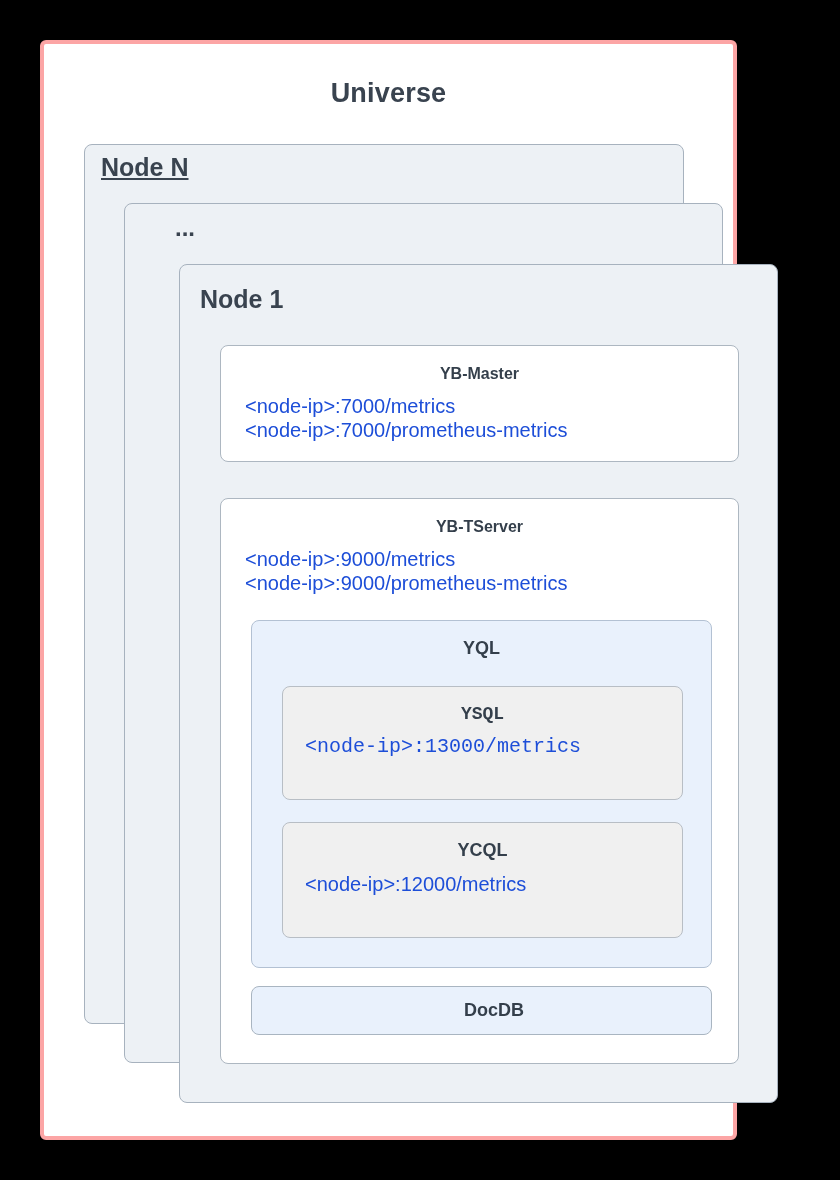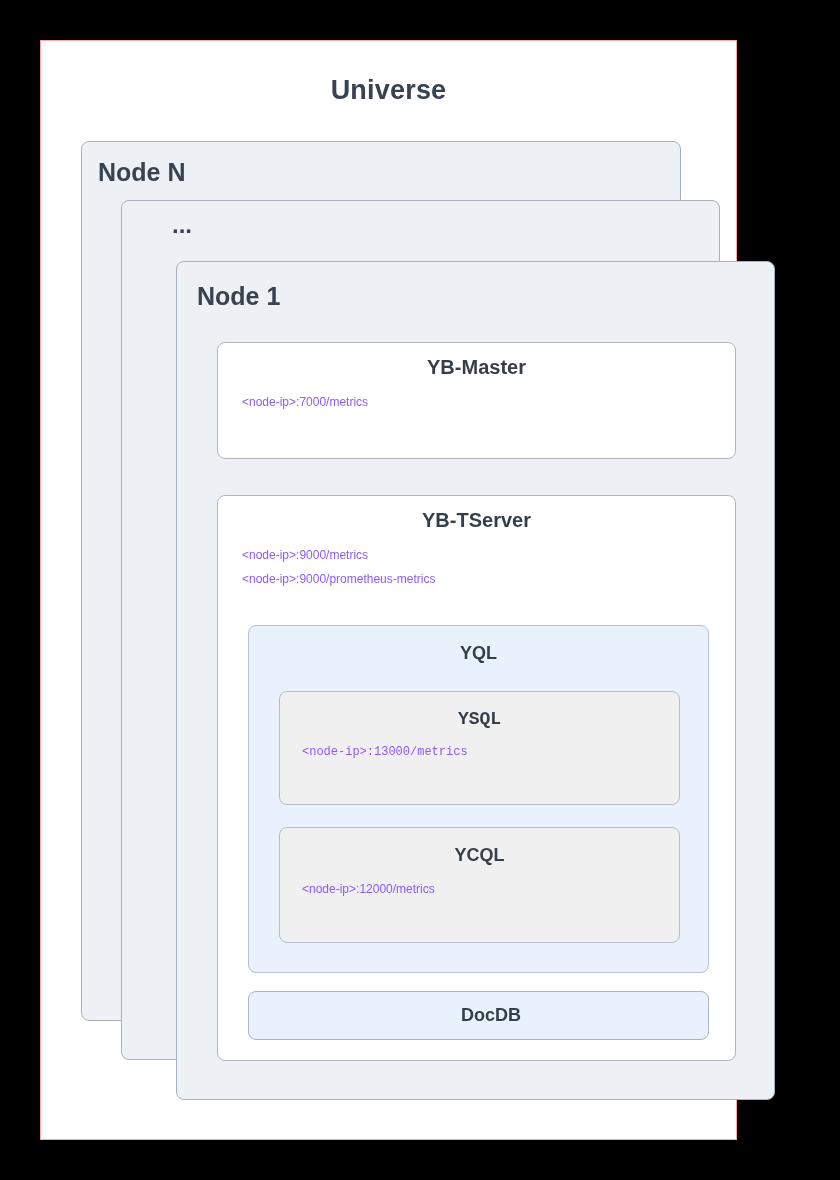--- a/index.html
+++ b/index.html
@@ -9,22 +9,22 @@
     width: 840px;
     height: 1180px;
     font-family: "Liberation Sans", "DejaVu Sans", sans-serif;
     position: relative;
   }
   .universe {
     position: absolute;
     left: 40px; top: 40px;
     width: 697px; height: 1100px;
     background: #ffffff;
-    border: 1px solid #fca5a5;
-    border-radius: 0;
+    border: 4px solid #fca5a5;
+    border-radius: 6px;
     box-sizing: border-box;
   }
   .diagram-title {
     position: absolute;
     top: 34px; left: 0;
     width: 100%;
     text-align: center;
     font-size: 27px;
     font-weight: bold;
     color: #39434f;
@@ -38,45 +38,44 @@
   .node-box {
     background: #edf1f5;
     border: 1.5px solid #a7b2be;
   }
   .white-box {
     background: #ffffff;
     border: 1.5px solid #adb7c1;
   }
   .blue-box {
     background: #e9f1fc;
-    margin-top: 8px;
   }
   .yql-border   { border: 1.5px solid #b3c1d3; }
   .docdb-border { border: 1.5px solid #a9b5c1; }
   .gray-box {
     background: #f0f0f0;
     border: 1.5px solid #b8bec5;
   }
   .node-label {
     position: absolute;
     font-size: 25px;
     font-weight: bold;
     color: #39434f;
   }
   .box-title {
     text-align: center;
     font-weight: bold;
     color: #343f4b;
   }
-  .title-lg { font-size: 20px; margin-top: 13px; }
+  .title-lg { font-size: 16px; margin-top: 19px; }
   .title-md { font-size: 18px; margin-top: 17px; }
   .endpoints {
     margin-top: 11px;
-    color: #8b5cf6;
-    font-size: 12px;
+    color: #1d4ed8;
+    font-size: 20px;
   }
   .endpoint-line {
     line-height: 24px;
     white-space: nowrap;
   }
   .pad-24 { margin-left: 24px; }
   .pad-22 { margin-left: 22px; }
   .docdb-box {
     display: flex;
     align-items: center;
@@ -92,34 +91,35 @@
   }
 </style>
 </head>
 <body>
 
 <div class="universe">
 
   <div class="diagram-title">Universe</div>
 
   <div class="box node-box" style="left:40px; top:100px; width:600px; height:880px;">
-    <div class="node-label" style="left:16px; top:16px;">Node N</div>
+    <div class="node-label" style="left:16px; top:8px;text-decoration:underline;">Node N</div>
   </div>
 
   <div class="box node-box" style="left:80px; top:159px; width:599px; height:860px;">
     <div class="ellipsis-label">...</div>
   </div>
 
   <div class="box node-box" style="left:135px; top:220px; width:599px; height:839px;">
     <div class="node-label" style="left:20px; top:20px;">Node 1</div>
 
     <div class="box white-box" style="left:40px; top:80px; width:519px; height:117px;">
       <div class="box-title title-lg">YB-Master</div>
       <div class="endpoints pad-24">
         <div class="endpoint-line">&lt;node-ip&gt;:7000/metrics</div>
+        <div class="endpoint-line">&lt;node-ip&gt;:7000/prometheus-metrics</div>
       </div>
     </div>
 
     <div class="box white-box" style="left:40px; top:233px; width:519px; height:566px;">
       <div class="box-title title-lg">YB-TServer</div>
       <div class="endpoints pad-24">
         <div class="endpoint-line">&lt;node-ip&gt;:9000/metrics</div>
         <div class="endpoint-line">&lt;node-ip&gt;:9000/prometheus-metrics</div>
       </div>
 

